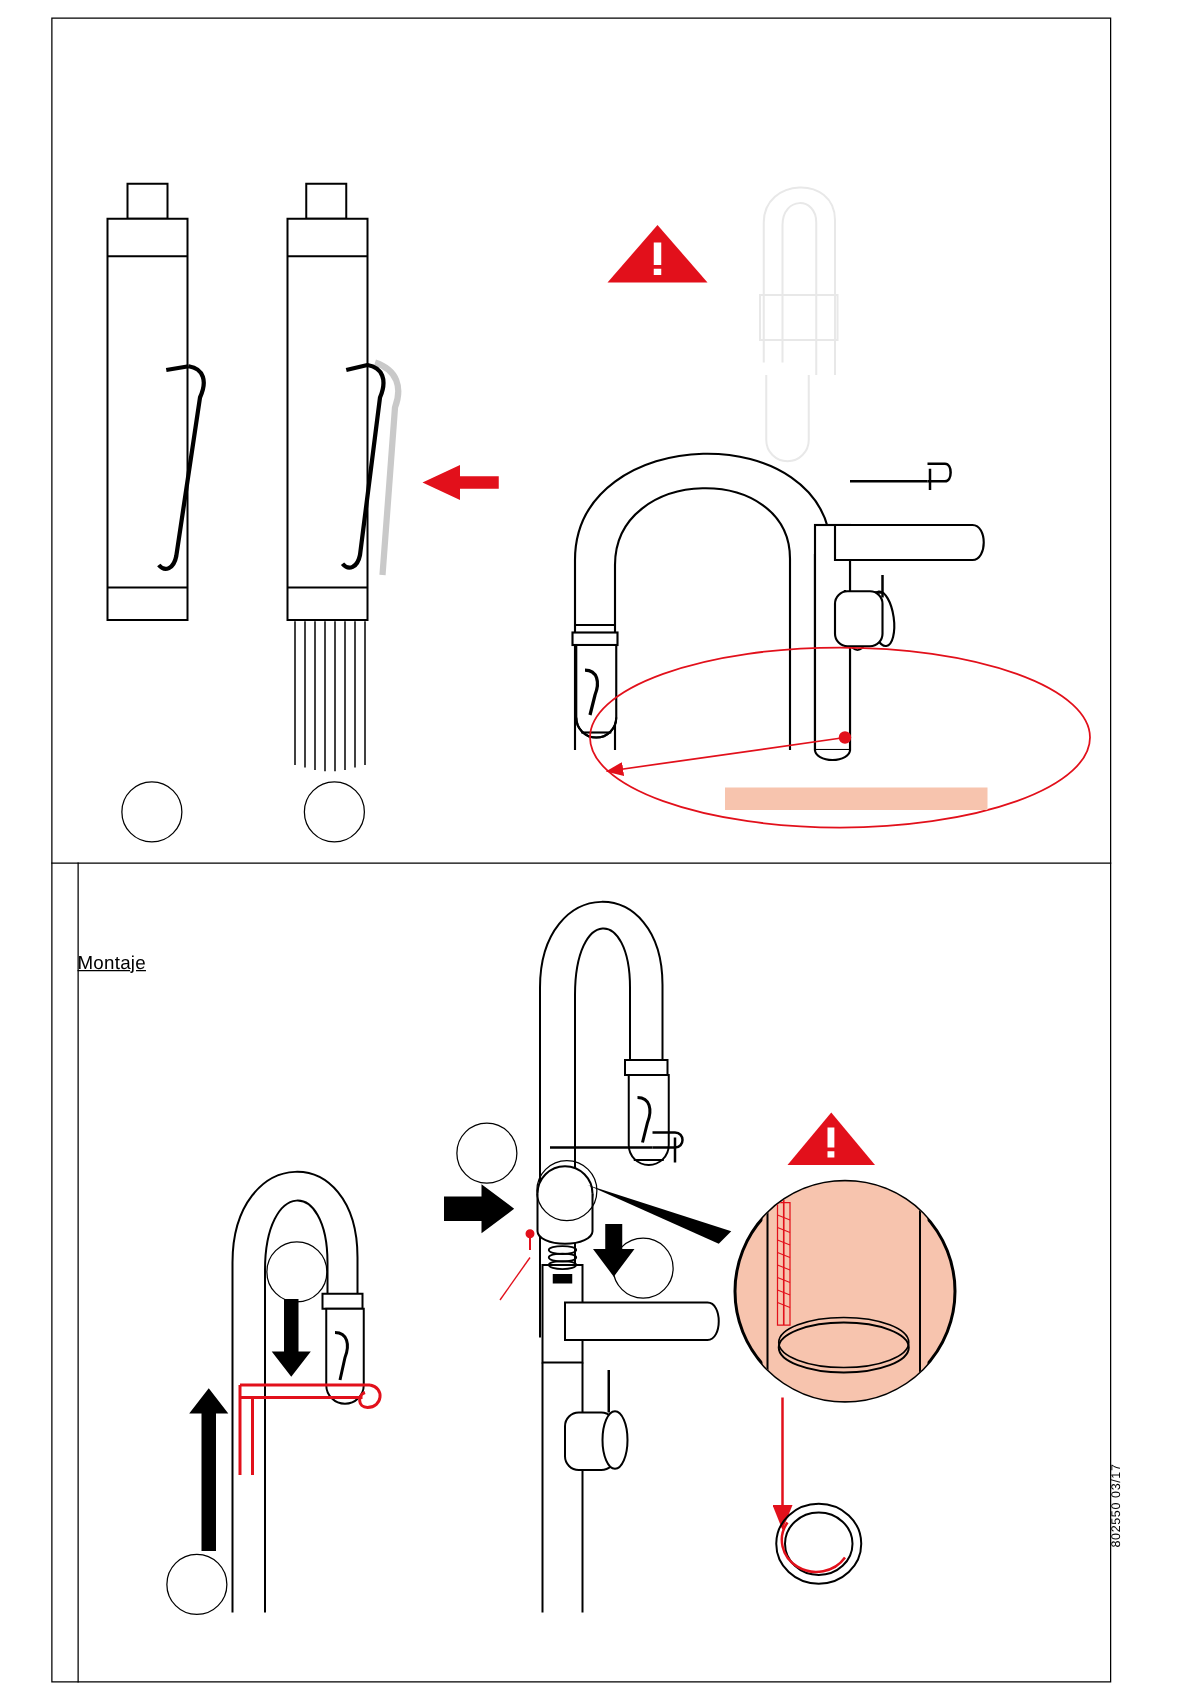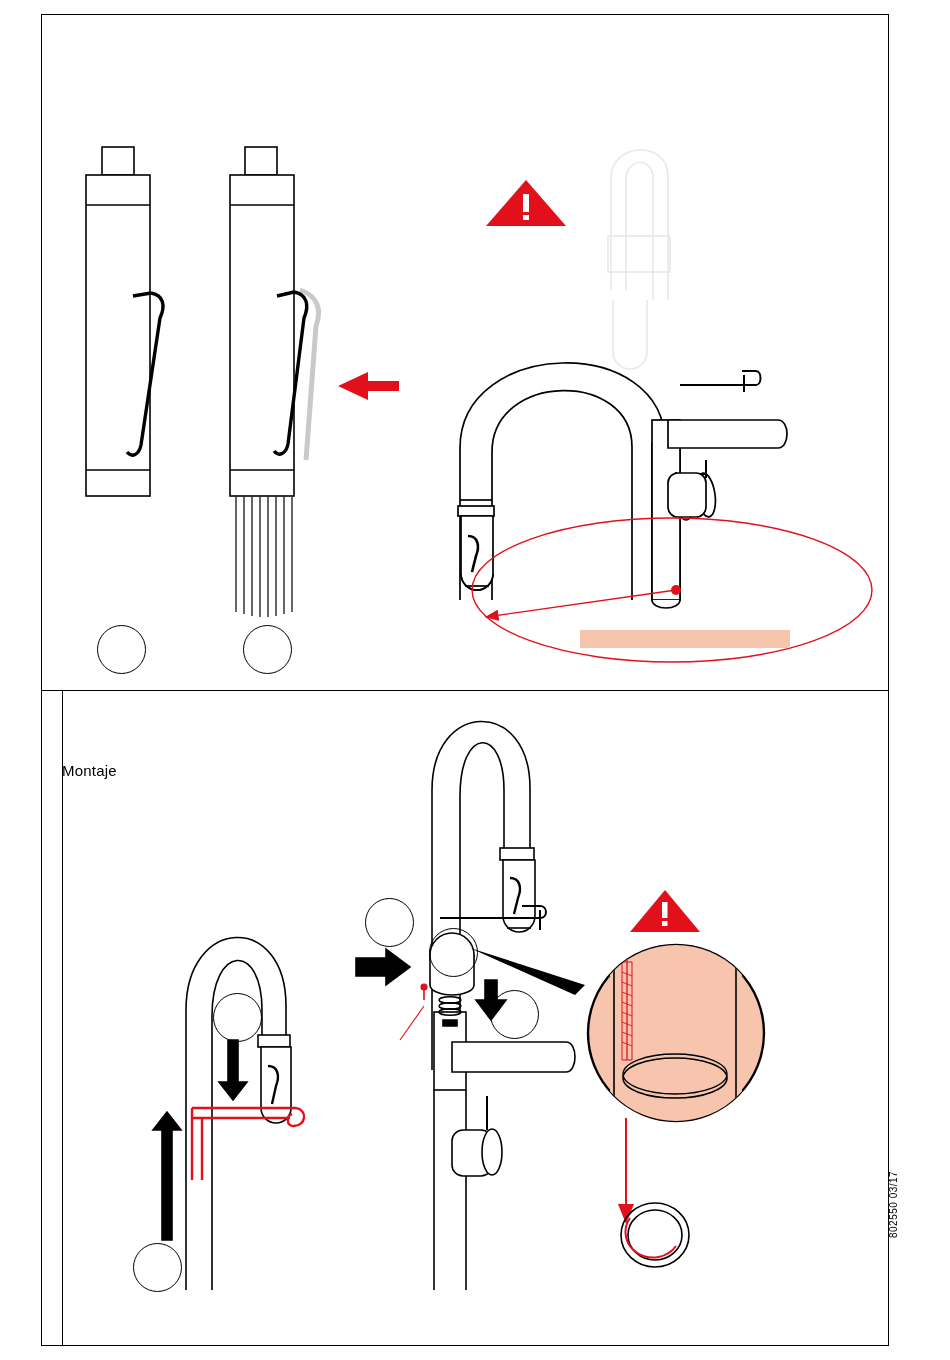--- a/index.html
+++ b/index.html
@@ -48,20 +48,21 @@
     height: 656px;
     border-left: 1.2px solid #000;
   }
   .label-montaje {
     position: absolute;
     left: 62px;
     top: 762px;
     font-size: 15px;
     color: #000;
     letter-spacing: 0.2px;
+    text-decoration: underline;
   }
   .doc-code {
     position: absolute;
     left: 888px;
     top: 1238px;
     font-size: 10px;
     color: #000;
     transform: rotate(-90deg);
     transform-origin: 0 0;
     white-space: nowrap;

